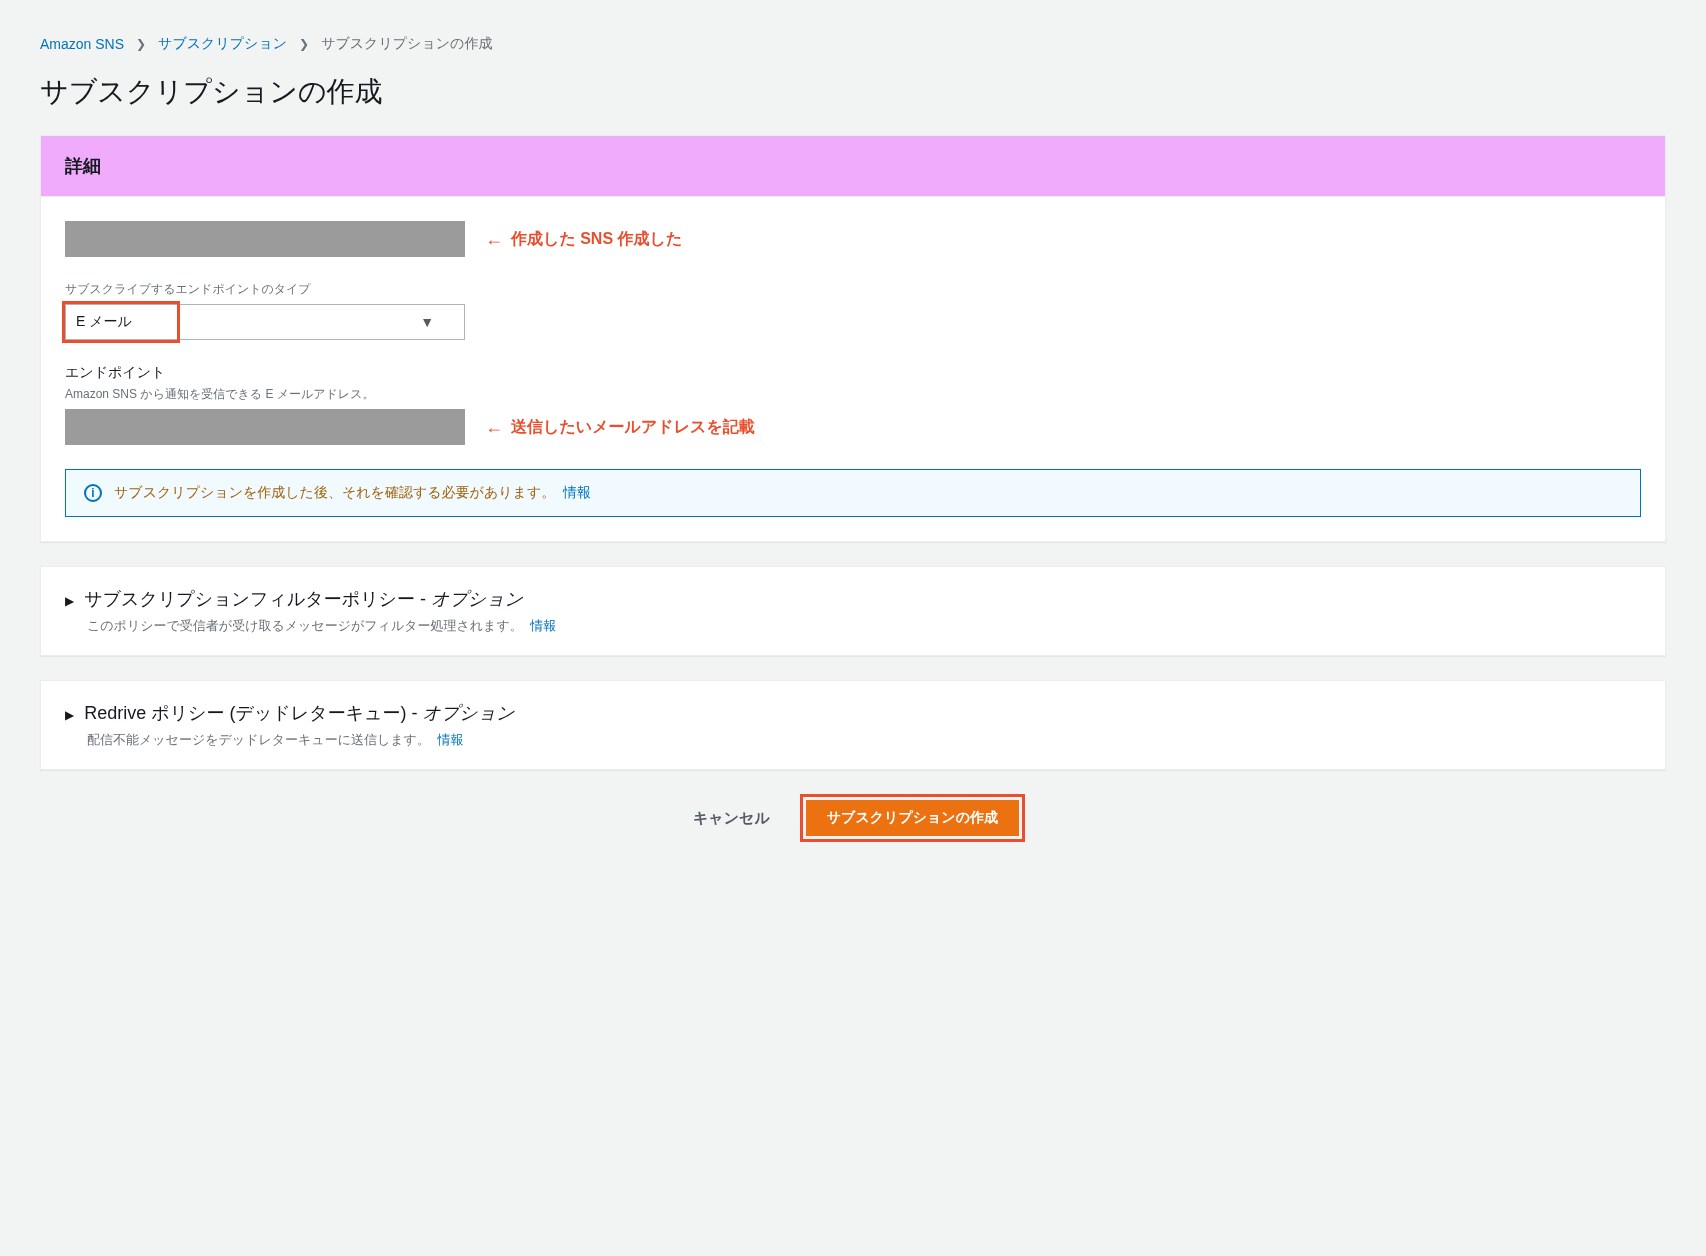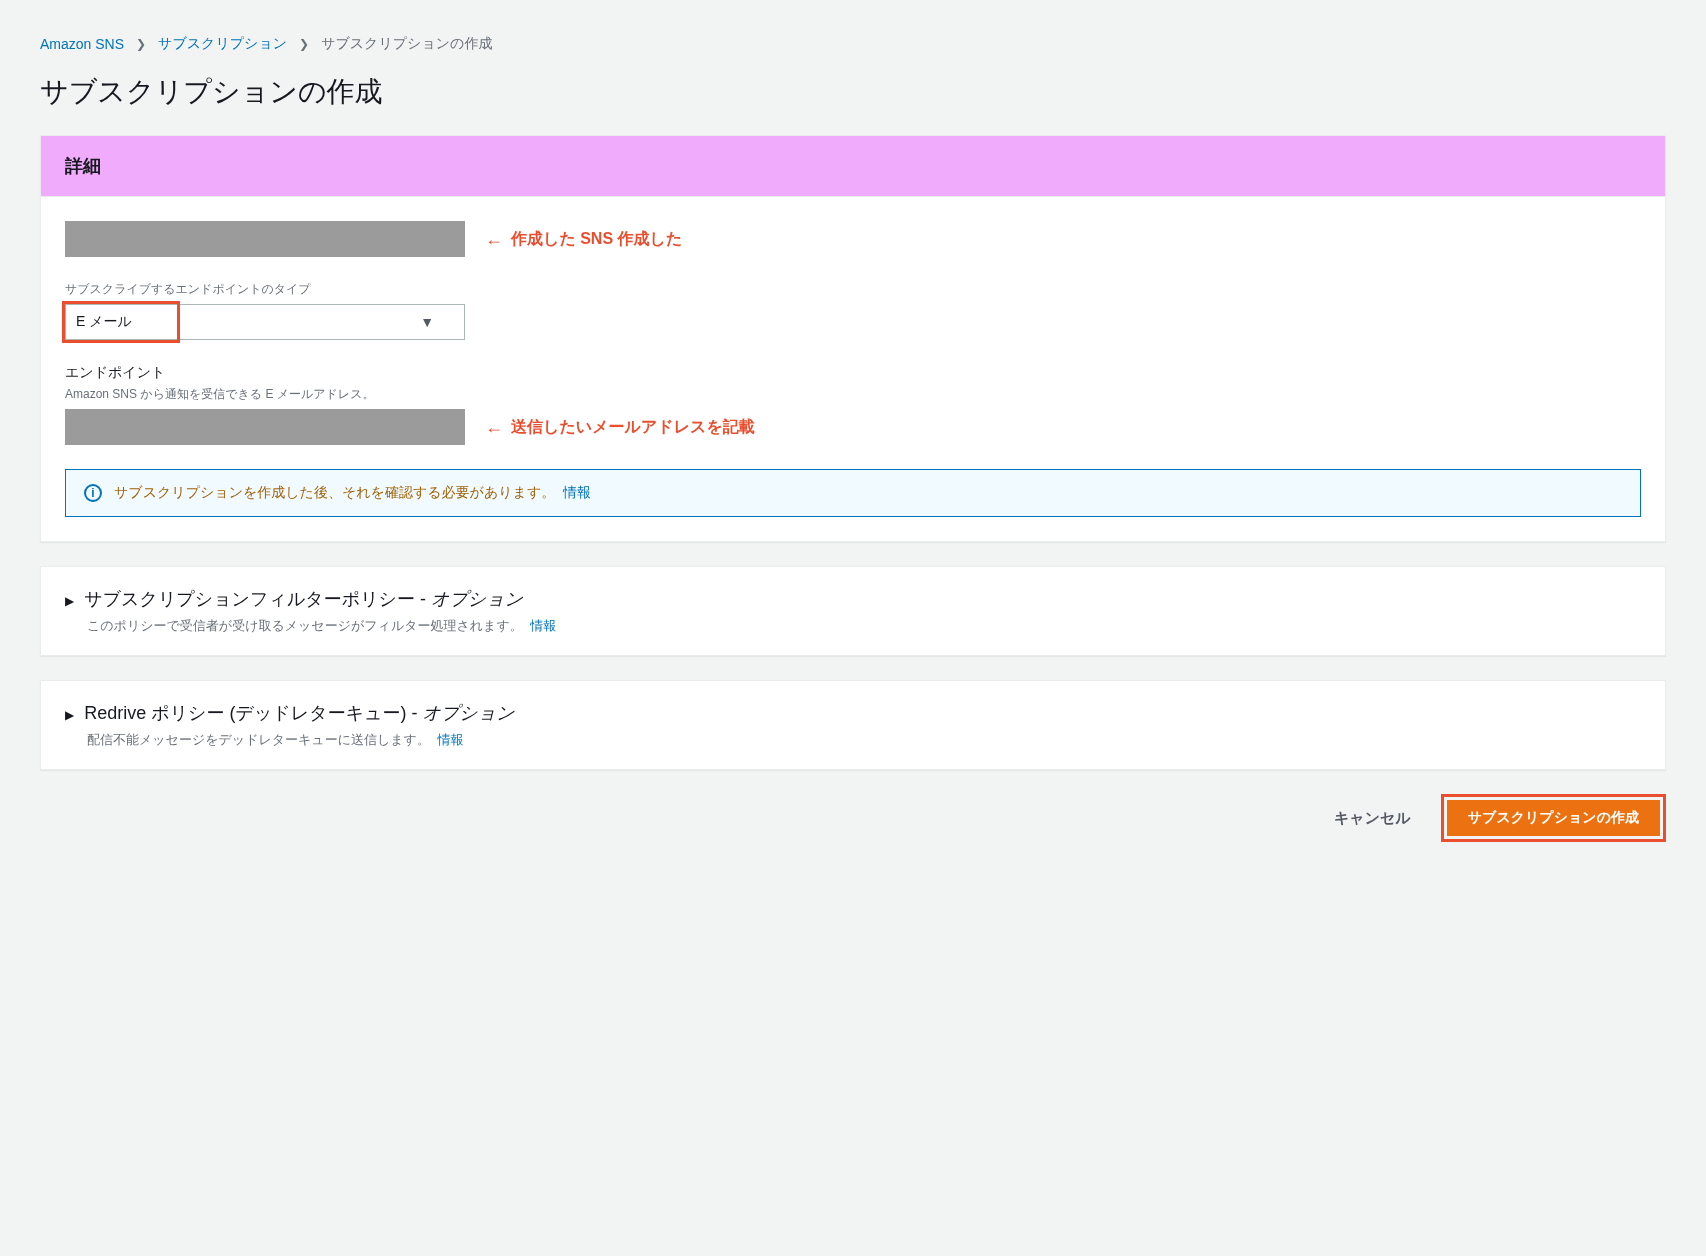--- a/index.html
+++ b/index.html
@@ -184,21 +184,21 @@
       font-style: italic;
     }
     .expandable-desc {
       font-size: 13px;
       color: #687078;
       margin-top: 6px;
       margin-left: 22px;
     }
     .footer {
       display: flex;
-      justify-content: flex-end;
+      justify-content: center;
       align-items: center;
       gap: 18px;
       margin-top: 8px;
     }
     .btn-cancel {
       background: none;
       border: none;
       color: #545b64;
       font-size: 15px;
       font-weight: 700;

